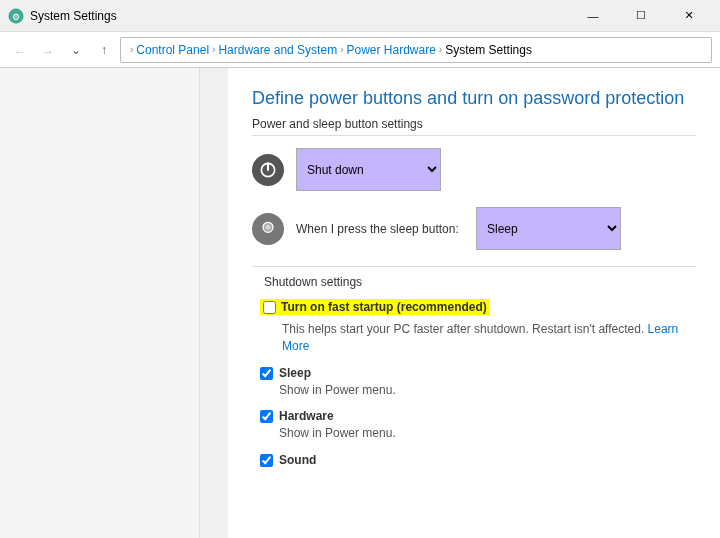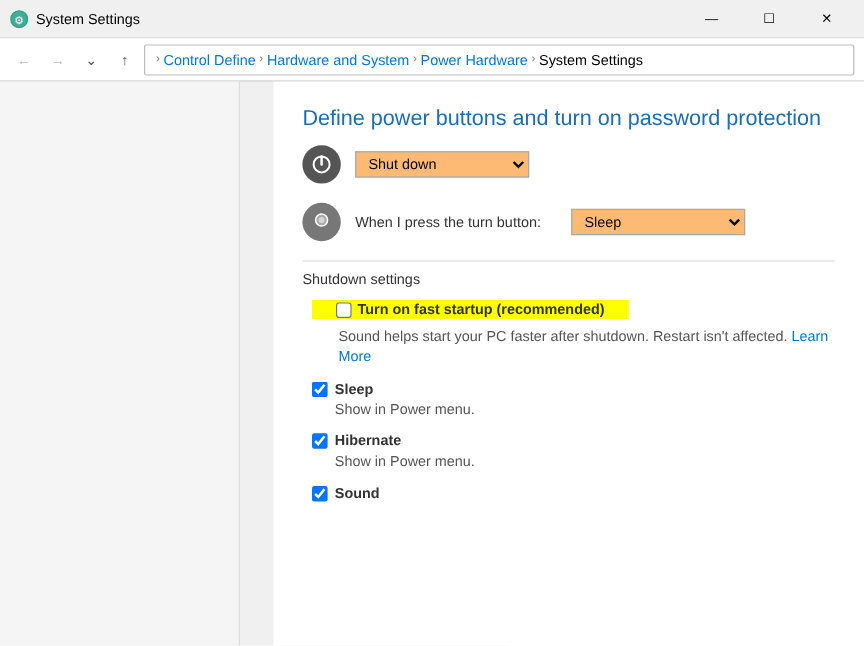--- a/index.html
+++ b/index.html
@@ -143,39 +143,40 @@
       width: 20px;
       height: 20px;
     }
     .button-label {
       font-size: 12px;
       color: #333;
       min-width: 180px;
     }
     .dropdown-select {
       width: 145px;
-      height: 22px;
+      height: 43px;
       border: 1px solid #aaa;
-      background: #fdba74;
+      background: #c4b5fd;
       font-size: 12px;
       padding: 2px 6px;
       appearance: auto;
       cursor: pointer;
     }
 
     .section-divider {
       border: none;
       border-top: 1px solid #ddd;
       margin: 12px 0 8px 0;
     }
 
     .shutdown-header {
       font-size: 12px;
       color: #333;
       margin-bottom: 10px;
+      margin-left: 12px;
     }
 
     .checkbox-item {
       display: flex;
       align-items: flex-start;
       margin-bottom: 10px;
       padding-left: 8px;
     }
     .checkbox-wrapper {
       display: flex;
@@ -209,21 +210,21 @@
       text-decoration: none;
       cursor: pointer;
       margin-top: 26px;
     }
 
     
     .highlighted-item {
       background: #ffff00;
       display: inline-flex;
       align-items: center;
-      padding: 1px 20px;
+      padding: 1px 3px;
     }
     .highlighted-checkbox {
       width: 13px;
       height: 13px;
       margin-right: 5px;
       cursor: pointer;
       flex-shrink: 0;
     }
 
     
@@ -262,38 +263,39 @@
   </div>
 </div>
 
 <div class="address-bar">
   <button class="nav-btn disabled">←</button>
   <button class="nav-btn disabled">→</button>
   <button class="nav-btn">⌄</button>
   <button class="nav-btn">↑</button>
   <div class="breadcrumb">
     <span class="breadcrumb-sep">›</span>
-    <a class="breadcrumb-link">Control Define</a>
+    <a class="breadcrumb-link">Control Panel</a>
     <span class="breadcrumb-sep">›</span>
     <a class="breadcrumb-link">Hardware and System</a>
     <span class="breadcrumb-sep">›</span>
     <a class="breadcrumb-link">Power Hardware</a>
     <span class="breadcrumb-sep">›</span>
     <span class="breadcrumb-current">System Settings</span>
   </div>
 </div>
 
 <div class="main-container">
 
   <div class="left-nav"></div>
 
   <div class="content-area">
 
     <div class="page-title">Define power buttons and turn on password protection</div>
 
+    <div class="section-header">Power and sleep button settings</div>
 
     <div class="button-row">
       <div class="power-icon">
         <svg viewBox="0 0 24 24" fill="none" xmlns="http://www.w3.org/2000/svg">
           <circle cx="12" cy="12" r="8" stroke="#fff" stroke-width="2" fill="none"></circle>
           <line x1="12" y1="4" x2="12" y2="12" stroke="#fff" stroke-width="2.5" stroke-linecap="round"></line>
         </svg>
       </div>
       <select class="dropdown-select">
         <option>Shut down</option>
@@ -304,61 +306,61 @@
       </select>
     </div>
 
     <div class="button-row">
       <div class="power-icon" style="background:#777;">
         <svg viewBox="0 0 24 24" fill="none" xmlns="http://www.w3.org/2000/svg">
           <path d="M12 4C8.68 4 6 6.68 6 10C6 13.32 8.68 16 12 16C15.32 16 18 13.32 18 10C18 6.68 15.32 4 12 4Z" stroke="#fff" stroke-width="1.5" fill="#aaa"></path>
           <circle cx="12" cy="10" r="3" fill="#fff" opacity="0.5"></circle>
         </svg>
       </div>
-      <span class="button-label">When I press the turn button:</span>
+      <span class="button-label">When I press the sleep button:</span>
       <select class="dropdown-select">
         <option selected="">Sleep</option>
         <option>Shut down</option>
         <option>Hibernate</option>
         <option>Do nothing</option>
         <option>Turn off the display</option>
       </select>
     </div>
 
     <hr class="section-divider">
     <div class="shutdown-header">Shutdown settings</div>
 
     <div class="checkbox-item">
       <span class="highlighted-item">
         <input type="checkbox" class="highlighted-checkbox" style="">
         <span class="checkbox-label-bold">Turn on fast startup (recommended)</span>
       </span>
     </div>
     <div style="padding-left: 30px; margin-top: -4px; margin-bottom: 10px;">
       <span class="checkbox-description">
-        <span>Sound helps start your PC faster after shutdown. Restart isn't affected.</span>
+        <span>This helps start your PC faster after shutdown. Restart isn't affected.</span>
         <a class="learn-more-link">Learn More</a>
       </span>
     </div>
 
     <div class="checkbox-item">
       <div class="checkbox-wrapper">
         <input type="checkbox" class="checkbox-input" checked="" style="">
         <div class="checkbox-content">
           <div class="checkbox-label-bold">Sleep</div>
           <div class="checkbox-description">Show in Power menu.</div>
         </div>
       </div>
     </div>
 
     <div class="checkbox-item">
       <div class="checkbox-wrapper">
         <input type="checkbox" class="checkbox-input" checked="" style="">
         <div class="checkbox-content">
-          <div class="checkbox-label-bold">Hibernate</div>
+          <div class="checkbox-label-bold">Hardware</div>
           <div class="checkbox-description">Show in Power menu.</div>
         </div>
       </div>
     </div>
 
     <div class="checkbox-item">
       <div class="checkbox-wrapper">
         <input type="checkbox" class="checkbox-input" checked="" style="">
         <div class="checkbox-content">
           <div class="checkbox-label-bold">Sound</div>

